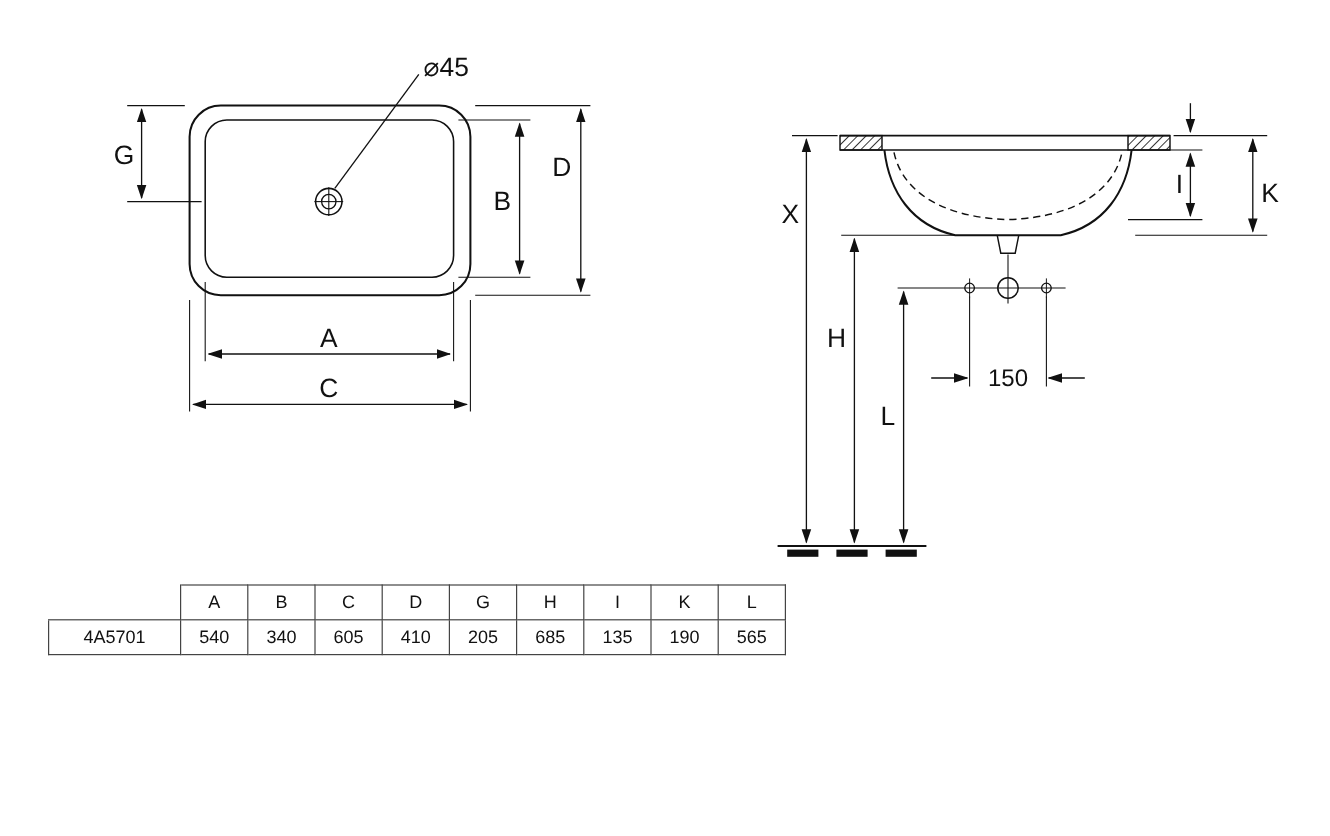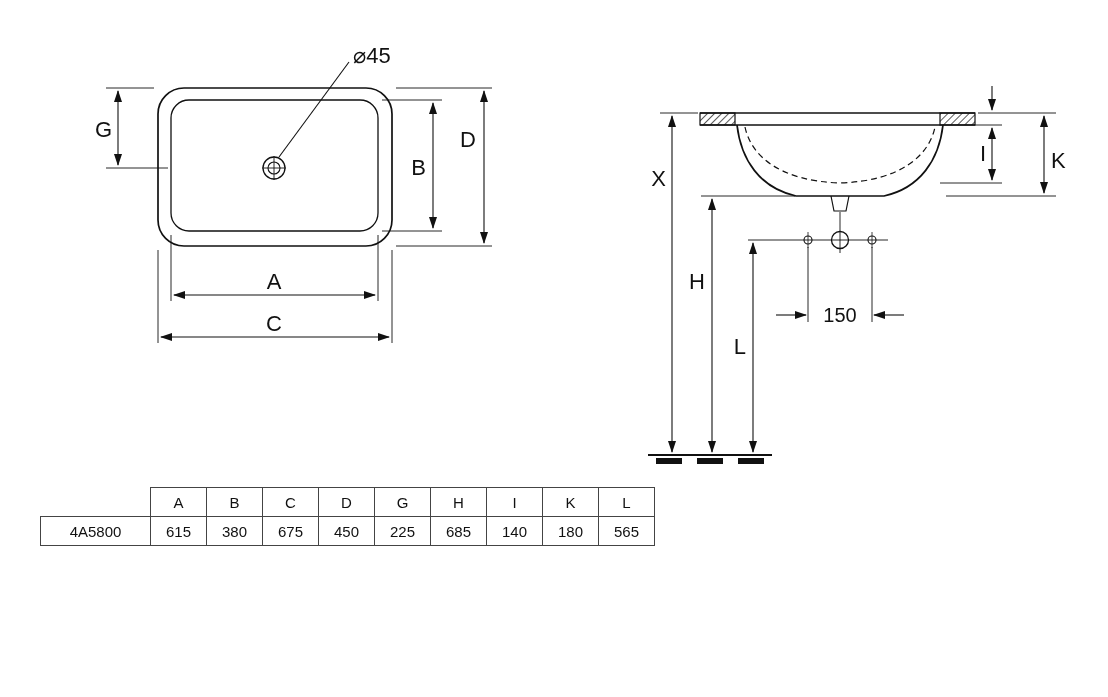--- a/index.html
+++ b/index.html
@@ -183,25 +183,25 @@
       <th>D</th>
       <th>G</th>
       <th>H</th>
       <th>I</th>
       <th>K</th>
       <th>L</th>
     </tr>
   </thead>
   <tbody>
     <tr>
-      <td>4A5800</td>
-      <td>615</td>
-      <td>380</td>
-      <td>675</td>
-      <td>450</td>
-      <td>225</td>
+      <td>4A5701</td>
+      <td>540</td>
+      <td>340</td>
+      <td>605</td>
+      <td>410</td>
+      <td>205</td>
       <td>685</td>
-      <td>140</td>
-      <td>180</td>
+      <td>135</td>
+      <td>190</td>
       <td>565</td>
     </tr>
   </tbody>
 </table>
 
 </body></html>

